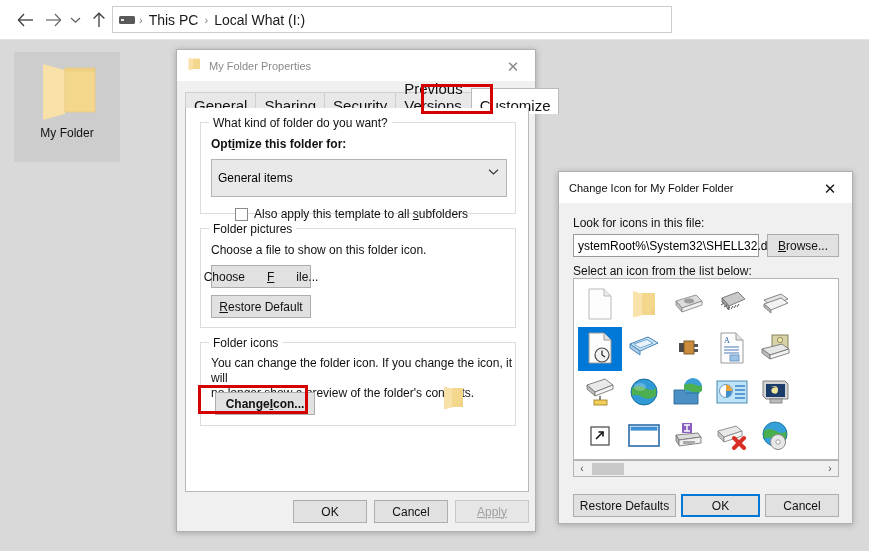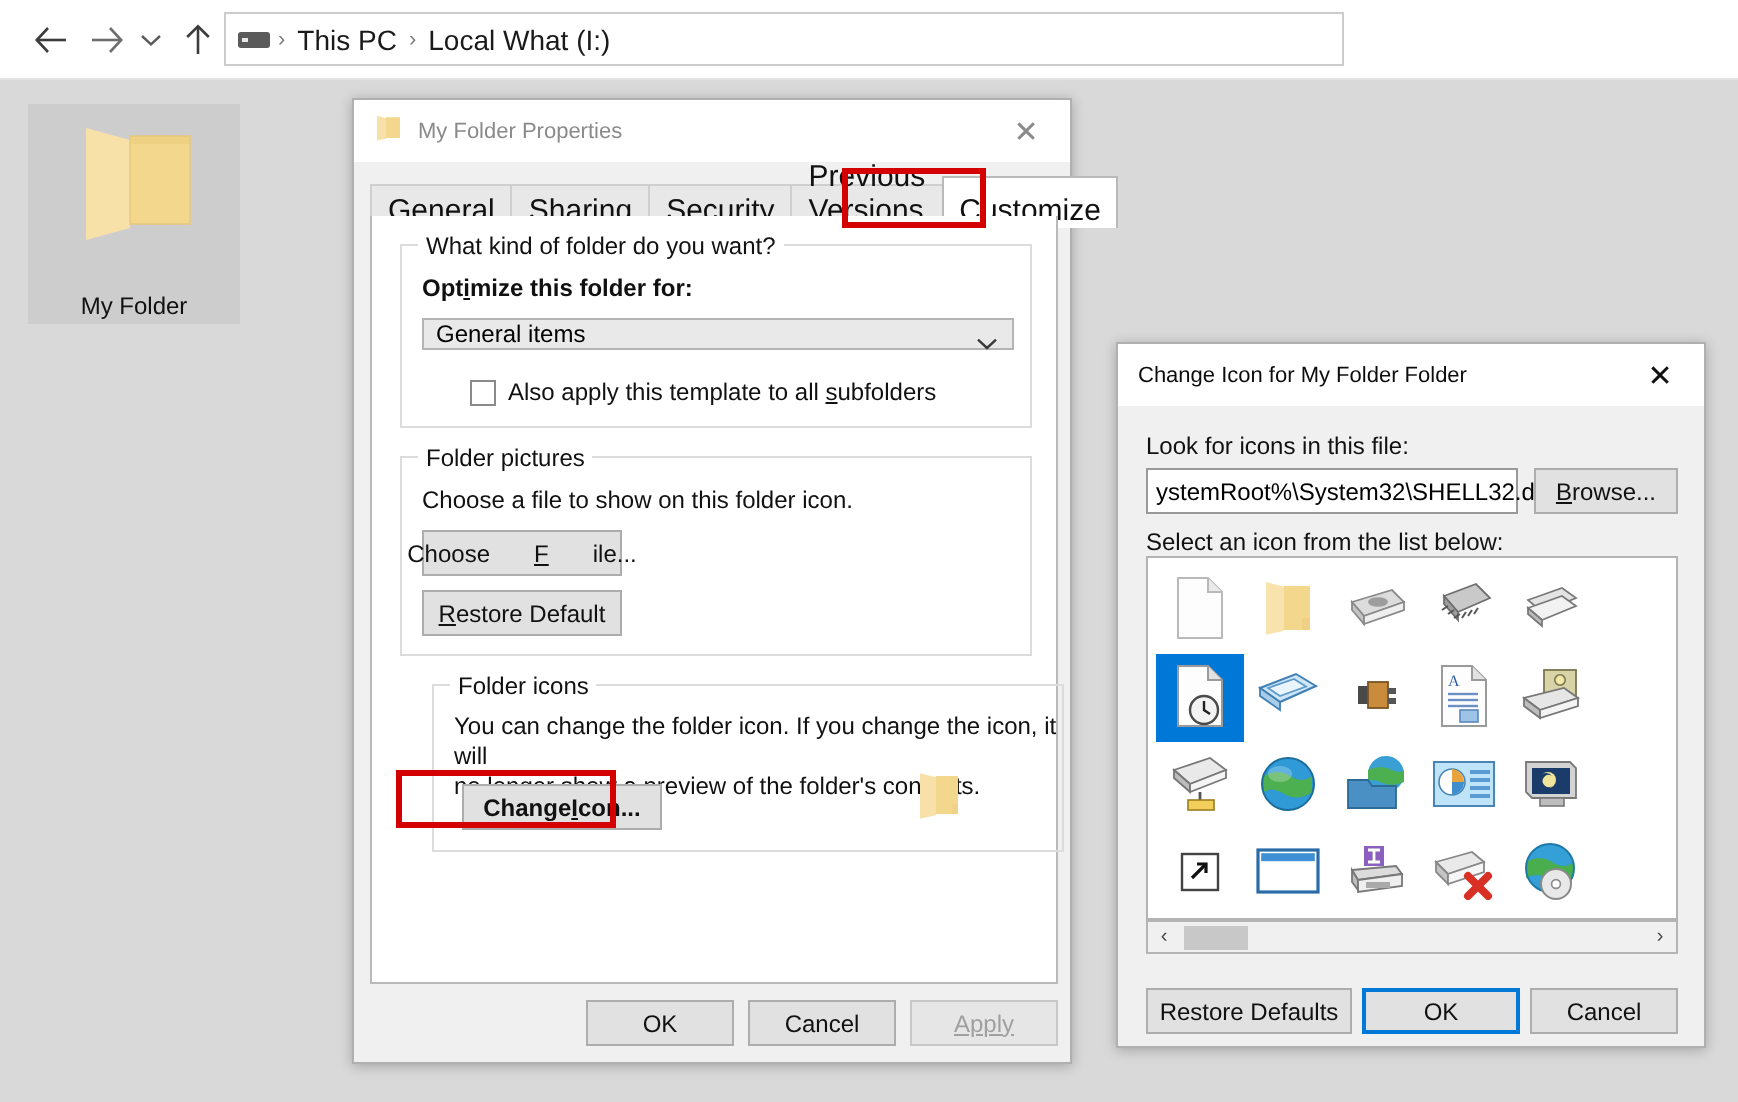--- a/index.html
+++ b/index.html
@@ -53,21 +53,20 @@
   .drive-glyph .led {
     position:absolute; left:2px; top:7px; width:3px; height:2px; background:#e8e8e8;
   }
 
   
   .desk-icon {
     position:absolute; left:14px; top:52px; width:106px; height:110px;
     background:#cdcdcd;
     display:flex; flex-direction:column; align-items:center;
     padding-top:8px;
-    gap:20px;
   }
   .desk-icon .label {
     font-size:12px; color:#111; margin-top:4px;
   }
 
   
   .folder-ico { display:block; }
 
   
   .dialog {
@@ -125,21 +124,21 @@
   .group > .g-legend {
     position:absolute; top:-7px; left:8px;
     background:#ffffff; padding:0 4px; font-size:12px; color:#111;
   }
 
   .ctext { font-size:12px; color:#111; }
   u.acc { text-decoration:underline; }
 
   .combo {
     border:1px solid #b4b4b4; background:#e9e9e9;
-    height:16px; display:flex; align-items:center;
+    height:38px; display:flex; align-items:center;
     padding-left:6px; font-size:12px; position:relative;
   }
   .combo .chev {
     position:absolute; right:7px; top:5px; color:#3a3a3a;
   }
 
   .chk-row { display:flex; align-items:center; }
   .chkbox {
     width:13px; height:13px; border:1px solid #8a8a8a; background:#fff;
     margin-right:6px;
@@ -300,21 +299,21 @@
 
       <div class="combo" style="position:absolute; left:10px; top:36px; width:296px;">
         <span>General items</span>
         <span class="chev">
           <svg width="11" height="8" viewBox="0 0 11 8">
             <path d="M1 1.8 L5.5 6 L10 1.8" fill="none" stroke="#3a3a3a" stroke-width="1.2"></path>
           </svg>
         </span>
       </div>
 
-      <div class="chk-row" style="position:absolute; left:10px; top:66px;padding-left:24px;">
+      <div class="chk-row" style="position:absolute; left:10px; top:84px;padding-left:24px;">
         <span class="chkbox"></span>
         <span class="ctext">
           <span>Also apply this template to all </span><u class="acc">s</u><span>ubfolders</span>
         </span>
       </div>
     </div>
 
     <div class="group" style="left:14px; top:120px; width:316px; height:100px;">
       <span class="g-legend">Folder pictures</span>
 
@@ -326,21 +325,21 @@
           <span>ile...</span>
       </div>
 
       <div class="btn" style="position:absolute; left:10px; top:66px; width:100px; height:23px;">
         <span></span>
           <u class="acc">R</u>
           <span>estore Default</span>
       </div>
     </div>
 
-    <div class="group" style="left:30px; top:234px; width:316px; height:84px;">
+    <div class="group" style="left:14px; top:234px; width:316px; height:84px;">
       <span class="g-legend">Folder icons</span>
 
       <div class="ctext" style="position:absolute; left:10px; top:13px; line-height:15px;">
         <div>You can change the folder icon. If you change the icon, it will</div>
         <div>no longer show a preview of the folder's contents.</div>
       </div>
 
       <div class="btn" style="position:absolute; left:14px; top:49px; width:100px; height:23px;font-weight:bold;">
         <span>Change </span>
           <u class="acc">I</u>

